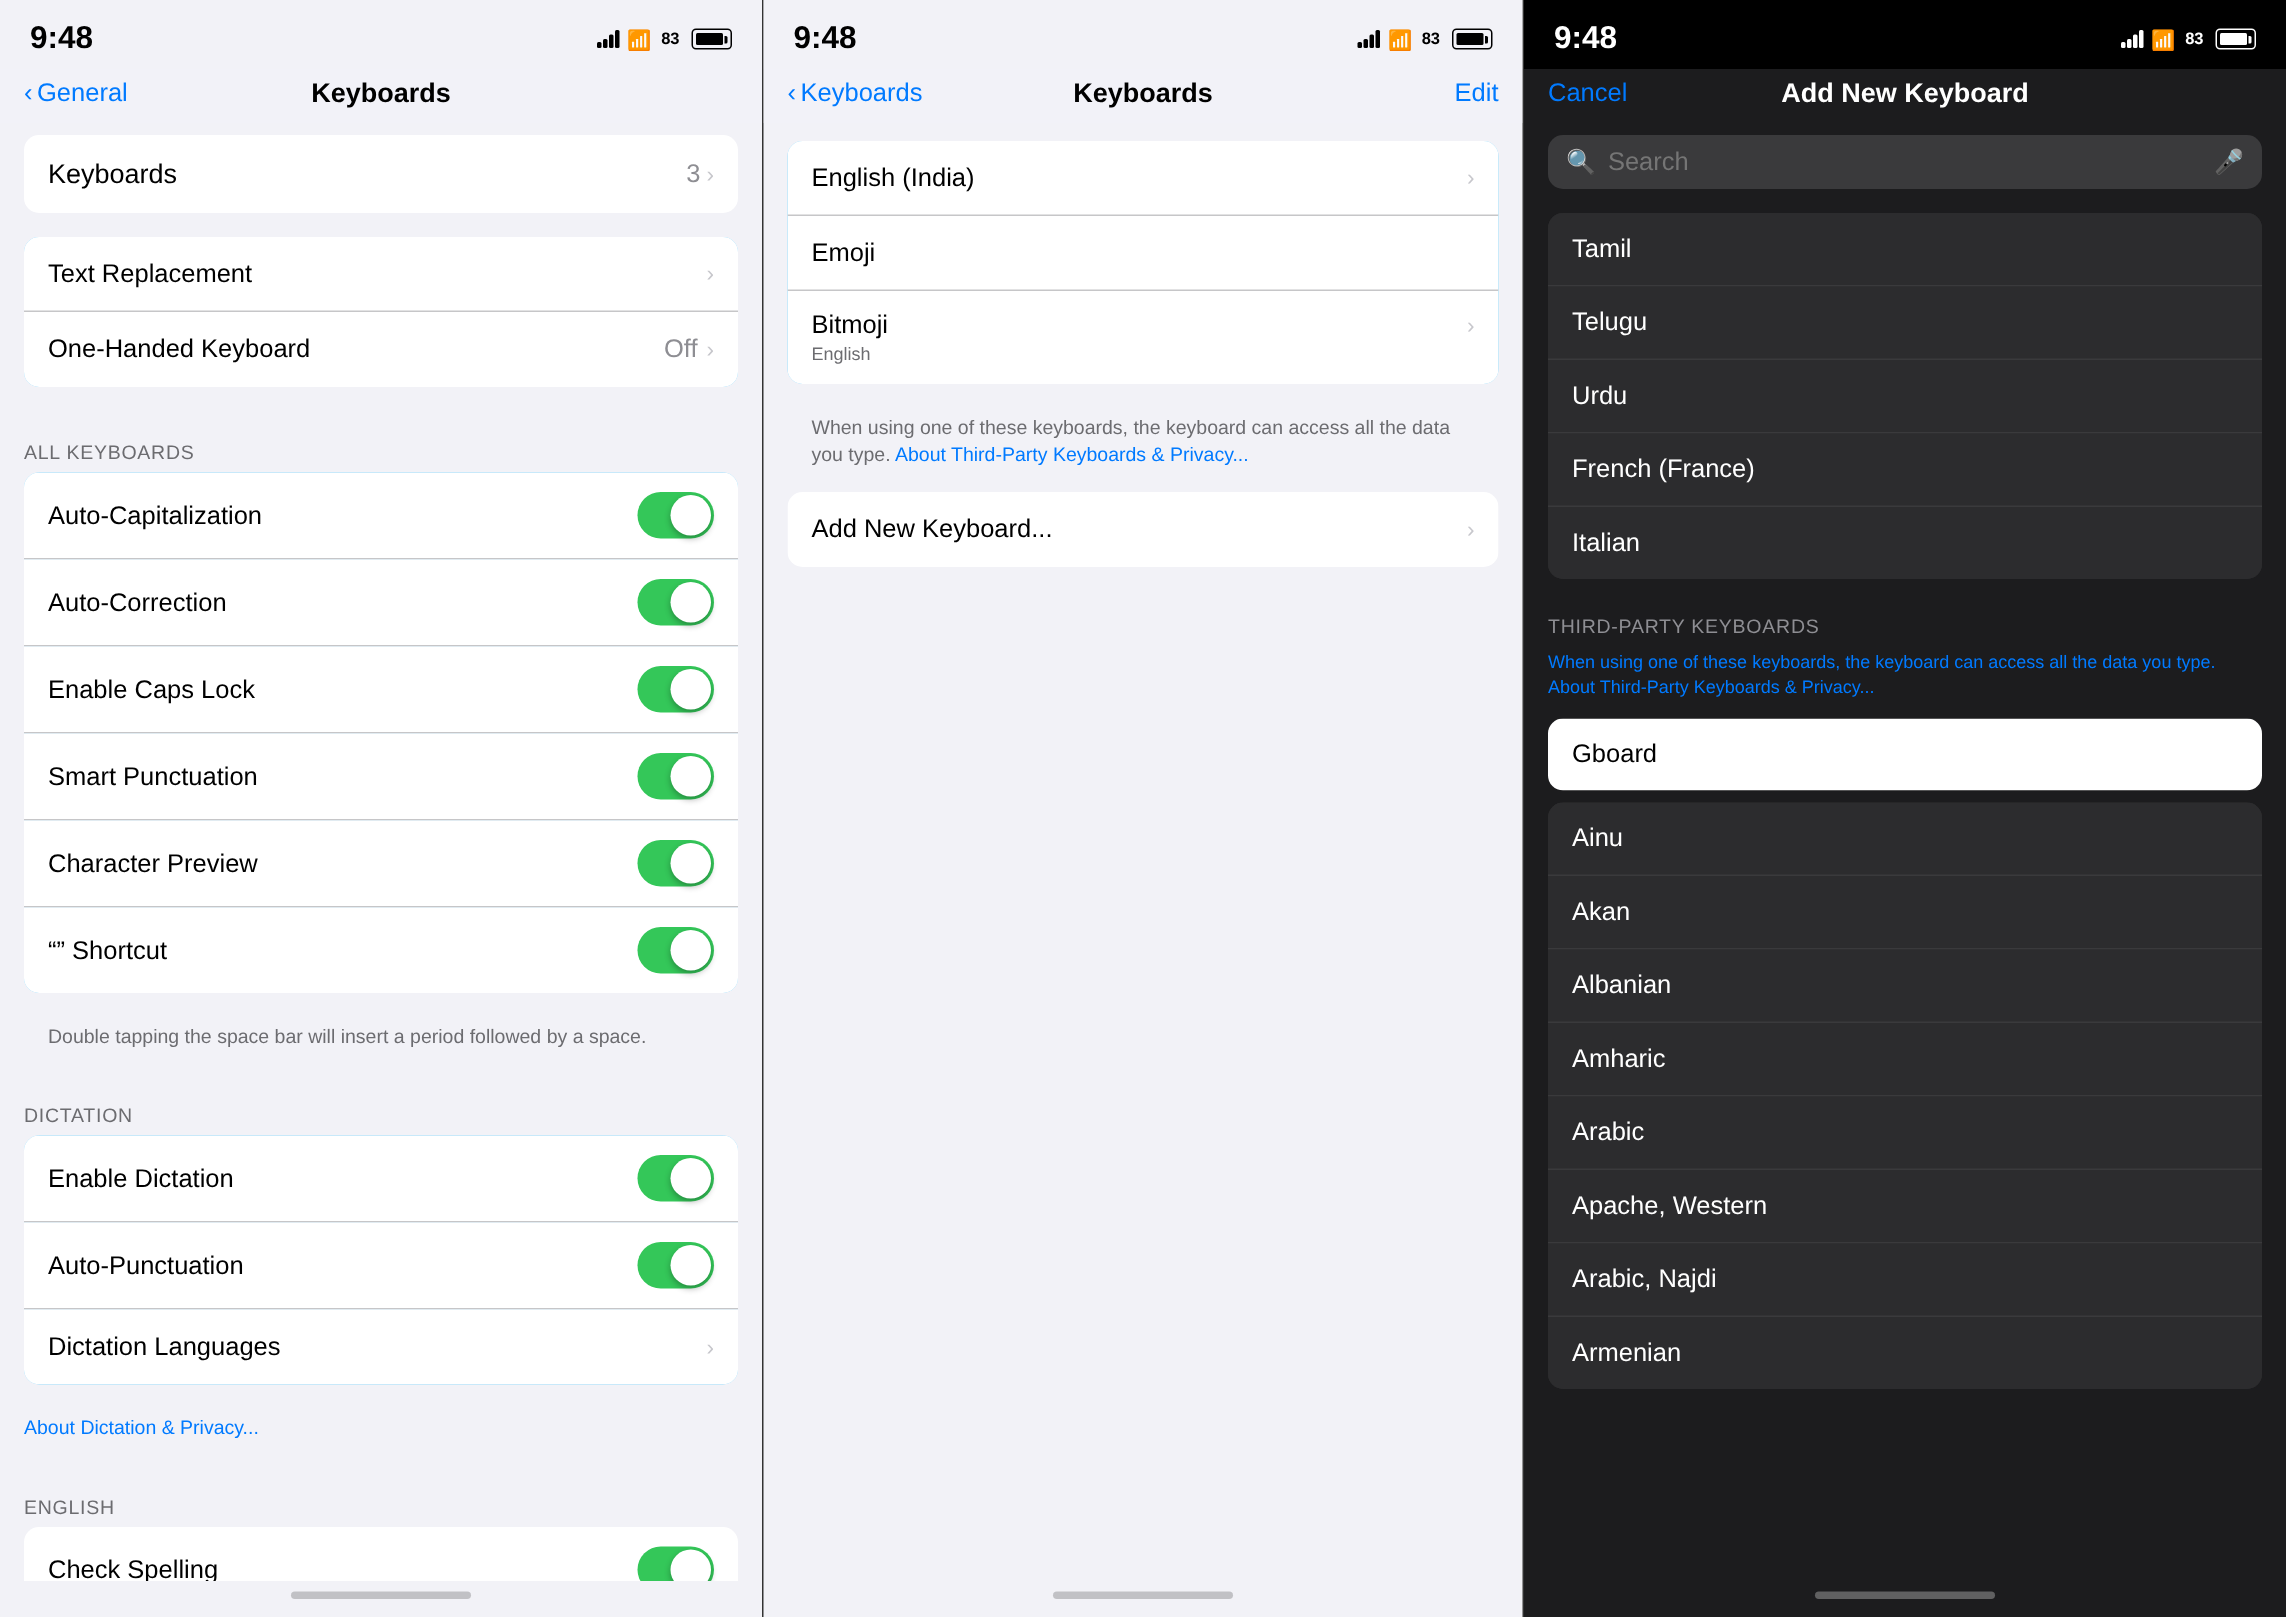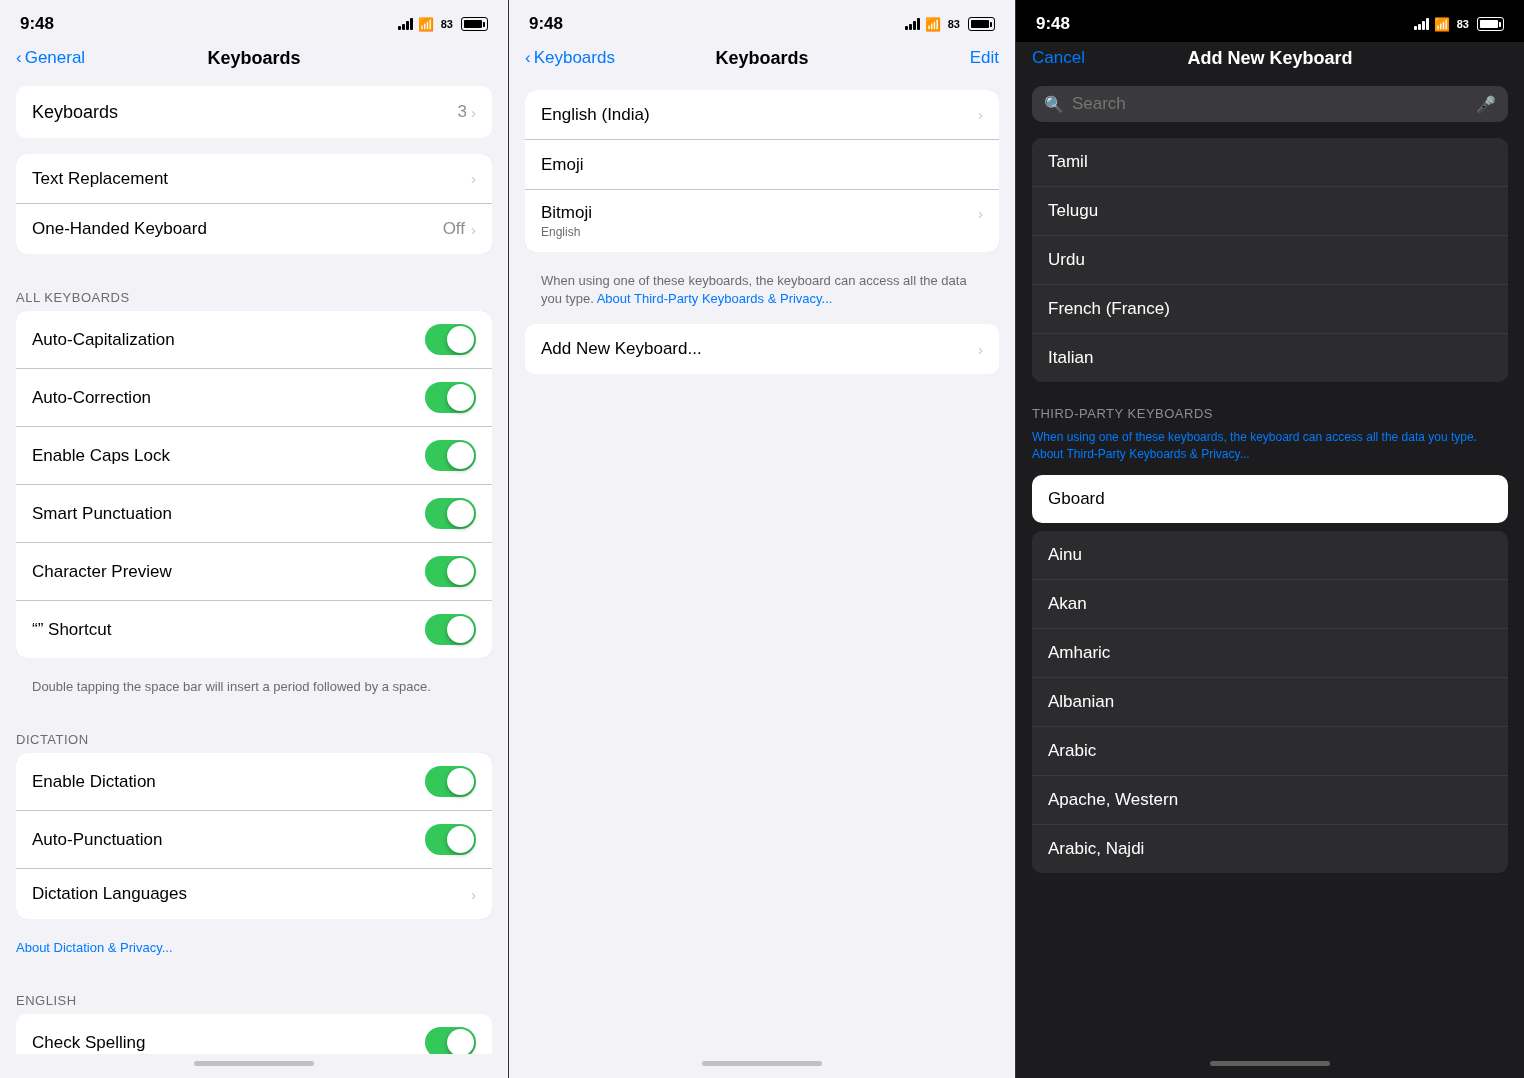--- a/index.html
+++ b/index.html
@@ -32,21 +32,21 @@
       display: flex;
       justify-content: space-between;
       align-items: center;
       padding: 14px 20px 8px;
       background: inherit;
     }
     .status-bar-dark {
       background: #000;
     }
     .status-time {
-      font-size: 17px;
+      font-size: 21px;
       font-weight: 600;
       color: #000;
     }
     .status-time-dark { color: #fff; }
     .status-icons {
       display: flex;
       align-items: center;
       gap: 6px;
     }
     .signal-bars {
@@ -578,24 +578,25 @@
       <span style="color:#007aff;">About Third-Party Keyboards &amp; Privacy...</span>
     </div>
 
     <div style="background:#fff; border-radius:10px; margin:4px 16px 8px; overflow:hidden;">
       <div class="simple-list-item highlighted-item" style="border-bottom:none;">Gboard</div>
     </div>
 
     <div style="background:#2c2c2e; border-radius:10px; margin:4px 16px 8px; overflow:hidden;">
       <div class="simple-list-item">Ainu</div>
       <div class="simple-list-item">Akan</div>
+      <div class="simple-list-item">Albanian</div>
       <div class="simple-list-item">Amharic</div>
-      <div class="simple-list-item">Albanian</div>
       <div class="simple-list-item">Arabic</div>
       <div class="simple-list-item">Apache, Western</div>
       <div class="simple-list-item">Arabic, Najdi</div>
+      <div class="simple-list-item" style="border-bottom:none;">Armenian</div>
     </div>
 
   </div>
   <div class="home-indicator">
     <div class="home-bar home-bar-dark"></div>
   </div>
 </div>
 
 </body></html>

